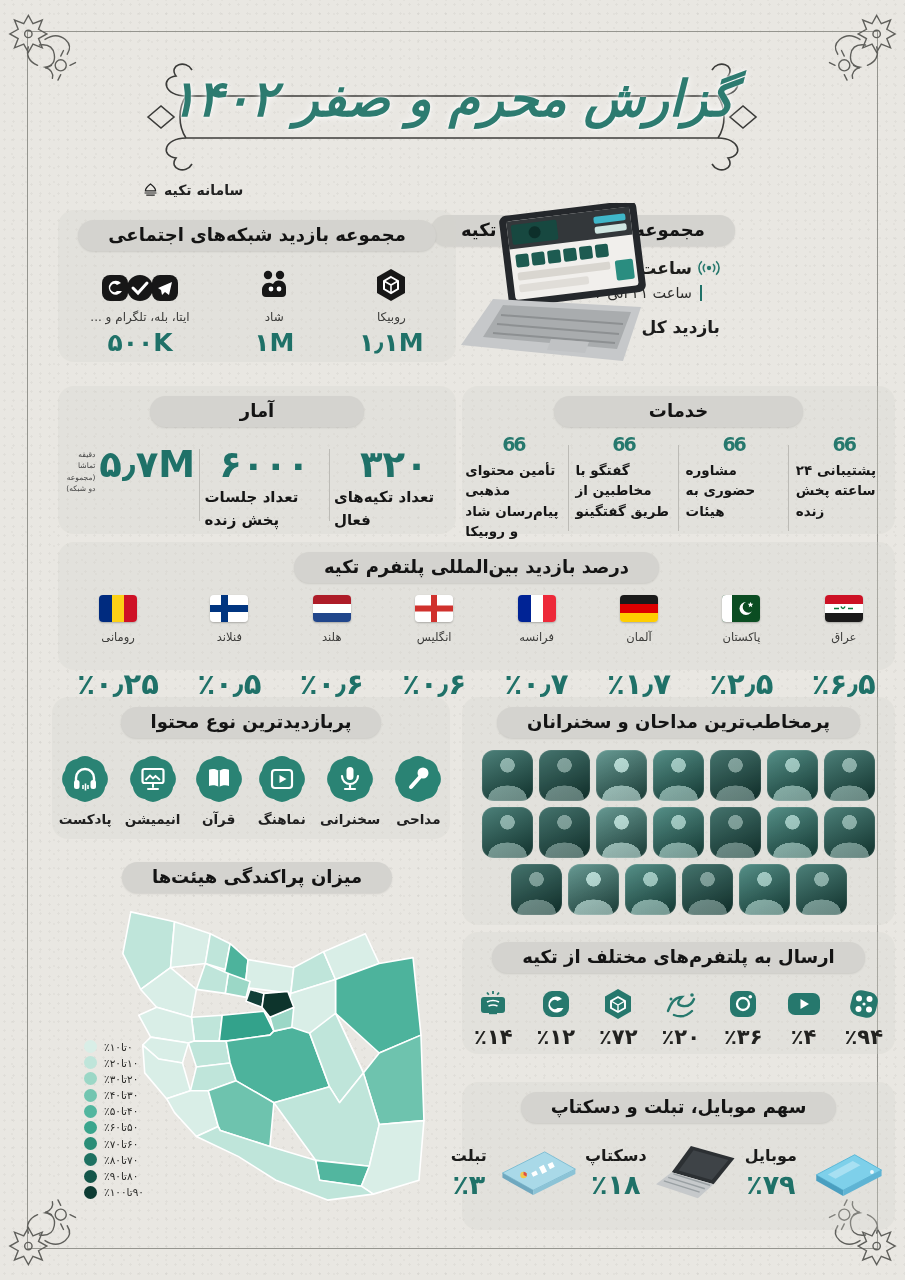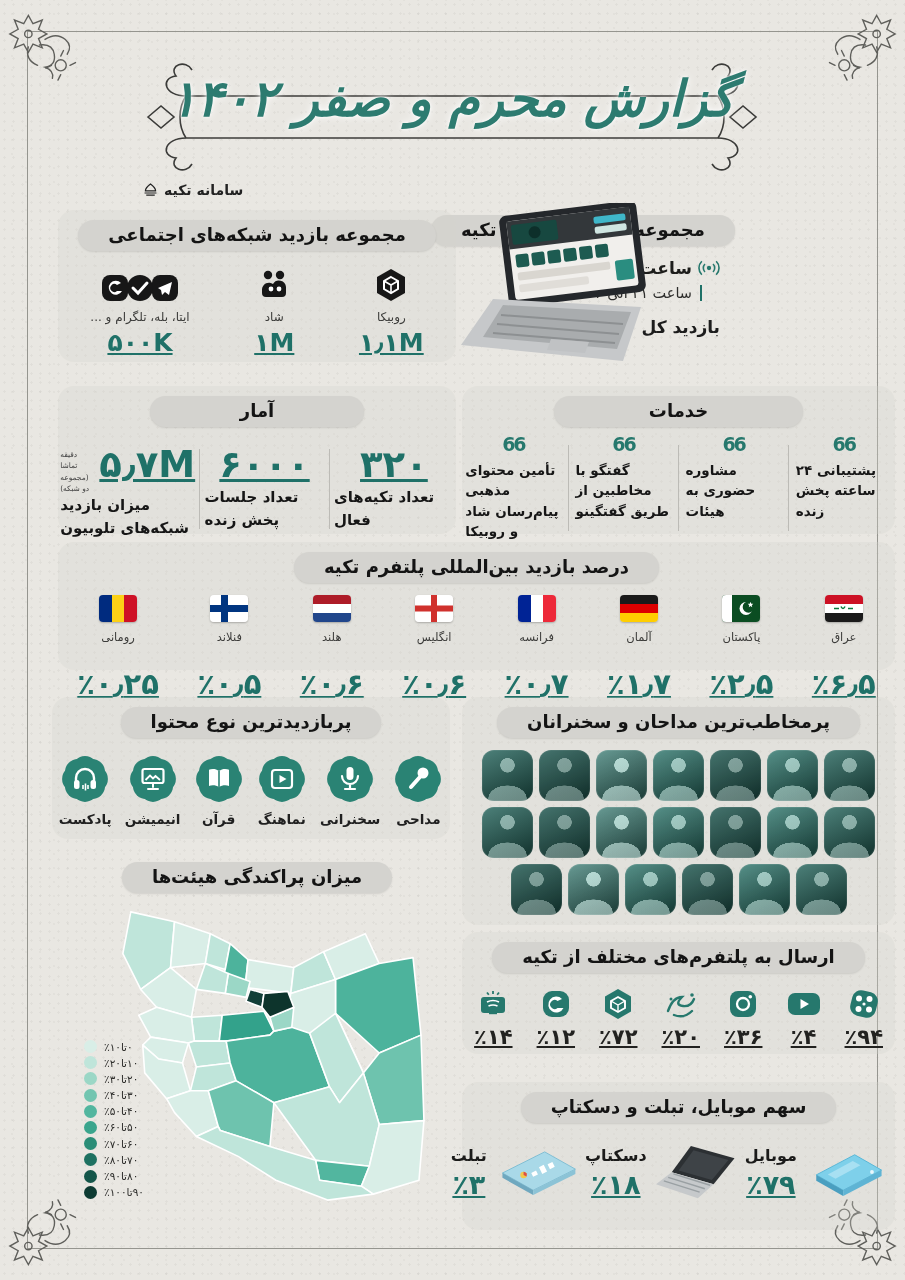--- a/index.html
+++ b/index.html
@@ -35,21 +35,21 @@
 
   
   .panel{ position:absolute; background:rgba(213,211,204,.30); border-radius:16px; }
   .pill{ display:inline-block; background:#d4d3cf; color:#141414; font-weight:800;
     font-size:18px; line-height:30px; height:31px; padding:0 30px; border-radius:18px;
     box-shadow:0 1px 2px rgba(0,0,0,.10); white-space:nowrap; }
   .pill-row{ text-align:center; margin-top:10px; }
   .cols{ display:flex; justify-content:space-around; align-items:flex-start; }
   .c{ display:flex; flex-direction:column; align-items:center; }
   .name{ font-size:12px; color:#3c3c3a; margin-top:7px; }
-  .val{ font-size:25px; font-weight:800; color:#1f7168; direction:ltr; unicode-bidi:isolate; margin-top:4px;text-decoration:underline; }
+  .val{ font-size:25px; font-weight:800; color:#1f7168; direction:ltr; unicode-bidi:isolate; margin-top:4px; }
   .vd{ width:1px; background:#bcbbb6; align-self:stretch; margin:10px 0; }
   .lbl{ font-weight:700; font-size:15px; text-align:left; line-height:1.5; color:#161616; }
 
   
   #website{ left:455px; top:203px; width:440px; height:168px; background:none; }
   #website .pill{ position:absolute; right:160px; top:12px; }
   .web-lines{ position:absolute; right:175px; top:55px; width:235px; text-align:right; }
   .live-line{ display:flex; align-items:center; justify-content:flex-start; gap:6px;
     font-weight:800; font-size:17px; color:#1d1d1b; }
   .hours-line{ display:flex; align-items:center; gap:8px; margin:7px 18px 0 0;
@@ -62,21 +62,21 @@
   
   #social{ left:58px; top:210px; width:398px; height:152px; }
   #social .cols{ margin-top:14px; }
   .soc-ico{ height:38px; display:flex; align-items:flex-end; gap:2px; }
 
   
   #stats{ left:58px; top:386px; width:398px; height:148px; }
   #stats .cols{ margin-top:12px; }
   #stats .val{ font-size:37px; }
   .statnote{ display:flex; align-items:flex-start; gap:4px; direction:rtl; }
-  .note{ font-size:7.5px; line-height:1.5; color:#444; text-align:left; margin-top:10px; }
+  .note{ font-size:7.5px; line-height:1.5; color:#444; text-align:right; margin-top:10px; }
 
   
   #services{ left:462px; top:386px; width:433px; height:148px; }
   #services .cols{ margin-top:8px; }
   #services .svc{ width:96px; }
   .quote{ font-size:19px; font-weight:900; color:#26786d; letter-spacing:-2px; line-height:1;
     margin-bottom:6px; }
   .svc .lbl{ font-size:13.5px; }
 
   
@@ -307,21 +307,20 @@
       <span class="lbl">تعداد جلسات پخش زنده</span>
     </div>
     <div class="vd"></div>
     <div class="c" style="width:135px">
       <span class="statnote">
         <span class="val">۵٫۷M</span>
         <span class="note">
           <span>دقیقه تماشا</span><br><span>(مجموعه دو شبکه)</span>
         </span>
       </span>
-      <span class="lbl">میزان بازدید شبکه‌های تلوبیون</span>
     </div>
   </div>
 </div>
 
 <div class="panel" id="services">
   <div class="pill-row"><span class="pill" style="padding:0 95px">خدمات</span></div>
   <div class="cols">
     <div class="c svc">
       <span class="quote">66</span>
       <span class="lbl">پشتیبانی ۲۴ ساعته پخش زنده</span>

